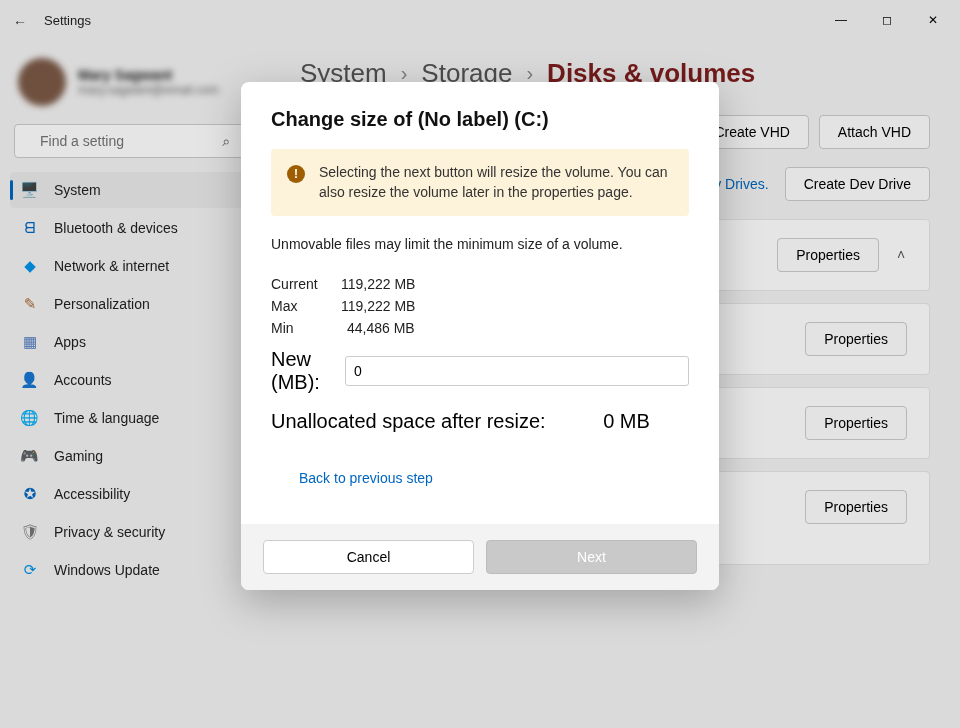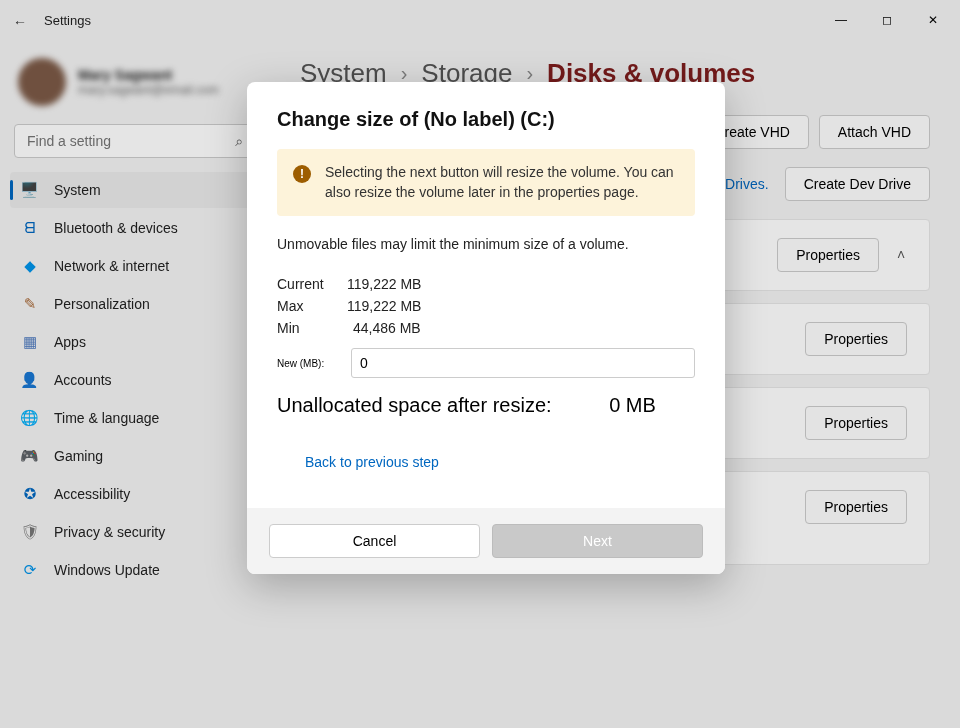--- a/index.html
+++ b/index.html
@@ -13,21 +13,21 @@
 .win-ctrls { margin-left: auto; display: flex; }
 .win-ctrls div { width: 46px; height: 32px; display: flex; align-items: center; justify-content: center; font-size: 12px; }
 
 .app { display: flex; }
 .leftcol { width: 270px; padding: 8px 10px; }
 .profile { display: flex; align-items: center; gap: 12px; padding: 10px 8px; filter: blur(3px); }
 .avatar { width: 48px; height: 48px; border-radius: 50%; background: #7c5a47; }
 .profile .name { font-weight: 600; font-size: 14px; color: #222; }
 .profile .sub { font-size: 12px; color: #666; }
 
-.search { margin: 8px 4px 14px 4px; height: 34px; border: 1px solid #ccc; border-radius: 4px; background: #fff; display: flex; align-items: center; padding: 0 12px; }
+.search { margin: 8px 4px 14px 4px; height: 34px; border: 1px solid #ccc; border-radius: 4px; background: #fff; display: flex; align-items: center; padding: 0 25px; }
 .search input { border: none; flex: 1; font-size: 14px; background: transparent; outline: none; }
 .search .sicon { font-size: 14px; color: #666; }
 
 .nav { display: flex; flex-direction: column; gap: 2px; }
 .nav-item { display: flex; align-items: center; gap: 14px; height: 36px; padding: 0 10px; border-radius: 4px; font-size: 14px; color: #222; }
 .nav-item.active { background: #eaeaea; position: relative; }
 .nav-item.active::before { content: ""; position: absolute; left: 0; top: 8px; bottom: 8px; width: 3px; background: #0067c0; border-radius: 2px; }
 .nav-item .nicon { width: 20px; height: 18px; display: inline-flex; align-items: center; justify-content: center; font-size: 15px; }
 
 .maincol { flex: 1; padding: 10px 30px; }
@@ -38,32 +38,32 @@
 .actions1, .actions2 { display: flex; gap: 10px; justify-content: flex-end; margin-bottom: 18px; }
 .btn { height: 34px; padding: 0 18px; border: 1px solid #ccc; border-radius: 4px; background: #fdfdfd; font-size: 14px; display: inline-flex; align-items: center; }
 .link-hint { font-size: 14px; color: #0067c0; margin-right: 6px; align-self: center; }
 
 .panel { background: #fff; border: 1px solid #e6e6e6; border-radius: 4px; padding: 18px 22px; margin-bottom: 12px; display: flex; align-items: center; }
 .panel .ptext { flex: 1; display: flex; flex-direction: column; gap: 4px; font-size: 14px; color: #333; }
 .panel .pright { display: flex; align-items: center; gap: 16px; }
 .chev { color: #555; font-size: 14px; width: 12px; text-align: center; }
 
 
-.dialog { position: absolute; z-index: 10; left: 247px; top: 82px; width: 478px; background: #fff; border-radius: 8px; box-shadow: 0 12px 40px rgba(0,0,0,0.25); overflow: hidden; display: flex; flex-direction: column; }
+.dialog { position: absolute; z-index: 10; left: 241px; top: 82px; width: 478px; background: #fff; border-radius: 8px; box-shadow: 0 12px 40px rgba(0,0,0,0.25); overflow: hidden; display: flex; flex-direction: column; }
 .dialog .dbody { padding: 26px 30px 18px 30px; }
 .dialog h2 { font-size: 20px; font-weight: 600; color: #111; margin-bottom: 18px; }
 .warn-box { background: #fdf3da; border-radius: 4px; padding: 14px 16px; display: flex; gap: 14px; margin-bottom: 18px; }
 .warn-box .wicon { width:18px; height:18px; border-radius:50%; background:#9d5d00; color:#fff; font-size:12px; font-weight:700; display:flex; align-items:center; justify-content:center; flex-shrink:0; margin-top:2px; }
 .warn-box .wtext { font-size: 14px; color: #333; line-height: 1.4; }
 .dlg-p { font-size: 14px; color: #222; line-height: 1.45; margin-bottom: 14px; }
 .stats { margin-top: 22px; font-size: 14px; color: #222; }
 .stats .row { display: flex; margin-bottom: 6px; }
 .stats .row .label { width: 70px; }
 .newrow { display: flex; align-items: center; margin: 12px 0 16px 0; }
-.newrow label { font-size: 10px; width: 74px; }
+.newrow label { font-size: 20px; width: 74px; }
 .newrow input { flex: 1; height: 30px; border: 1px solid #ccc; border-radius: 3px; padding: 0 8px; font-size: 14px; }
 .unalloc { font-size: 20px; margin-bottom: 36px; }
 .unalloc .v { margin-left: 52px; }
 .backlink { font-size: 14px; color: #0067c0; cursor: pointer; margin-bottom: 20px; display: inline-block; margin-left: 28px; }
 .dfooter { background: #f3f3f3; padding: 16px 22px; display: flex; gap: 12px; }
 .dfooter .dbtn { flex: 1; height: 34px; border-radius: 4px; font-size: 14px; border: 1px solid #ccc; background: #fff; }
 .dfooter .dbtn.primary { background: #c9c9c9; border-color: #bcbcbc; color: #fff; }
 </style>
 </head>
 <body>

